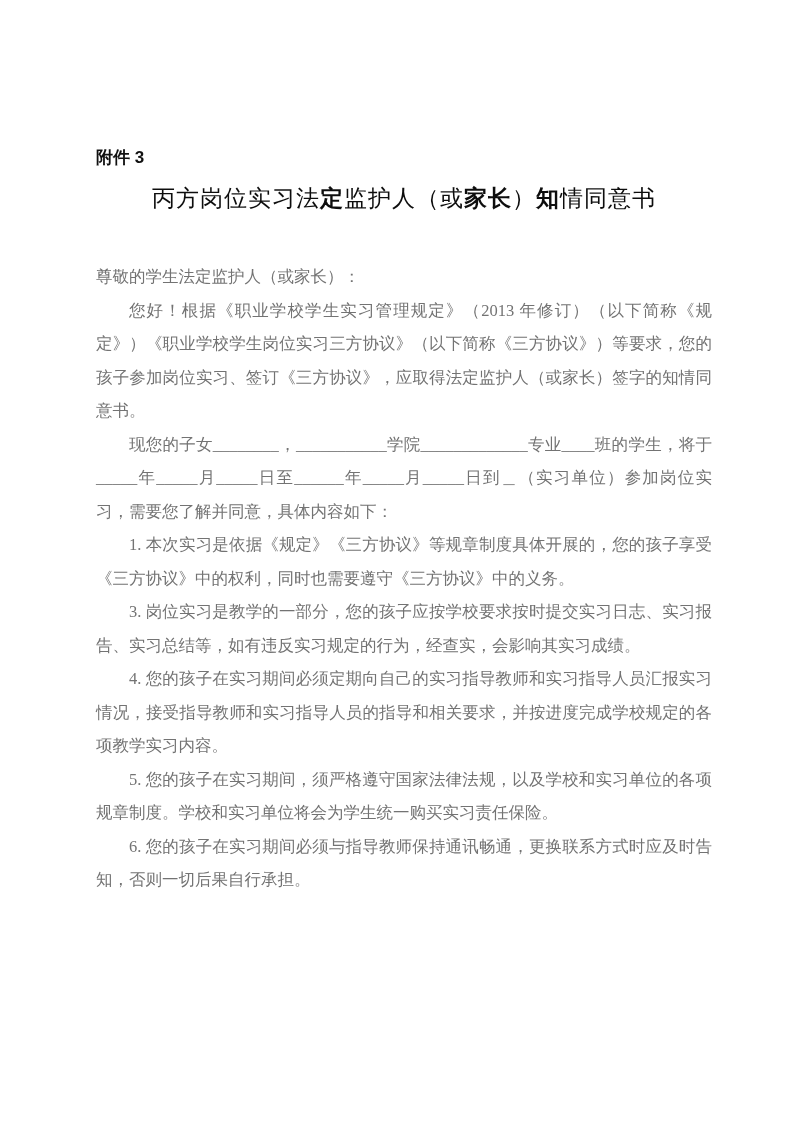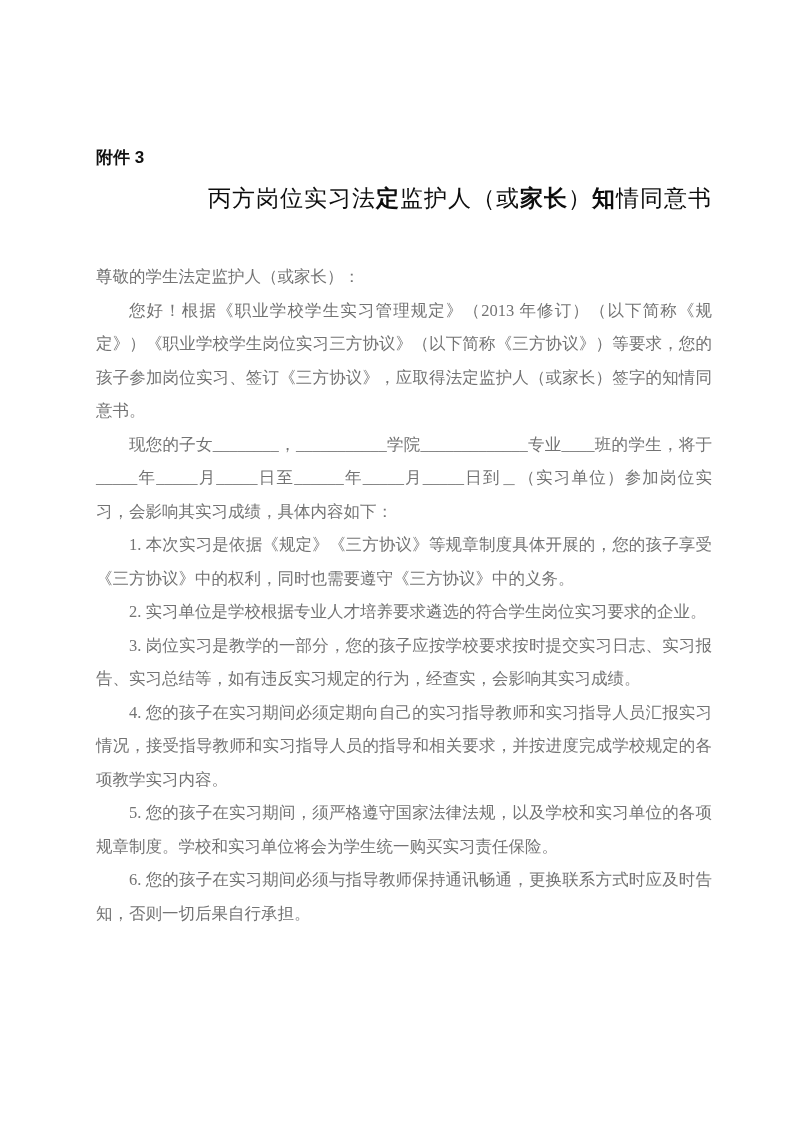--- a/index.html
+++ b/index.html
@@ -24,21 +24,21 @@
     font-weight: 700;
     font-size: 17px;
     line-height: 24px;
     margin: 0 0 14px 0;
     color: #111111;
   }
   .doc-title {
     font-size: 23px;
     font-weight: 400;
     line-height: 30px;
-    text-align: right;
+    text-align: center;
     letter-spacing: 1px;
     margin: 0 0 46px 0;
     color: #0d0d0d;
     white-space: nowrap;
   }
   .doc-title .seg-bold {
     font-weight: 700;
   }
   .para {
     font-size: 16.5px;
@@ -58,25 +58,24 @@
 
 <div class="page">
   <div class="attachment">附件 3</div>
 
   <h1 class="doc-title"><span>丙方岗位实习法</span><span class="seg-bold">定</span><span>监护人（或</span><span class="seg-bold">家长</span><span>）</span><span class="seg-bold">知</span><span>情同意书</span></h1>
 
   <p class="para">尊敬的学生法定监护人（或家长）：</p>
 
   <p class="para indent">您好！根据《职业学校学生实习管理规定》（2013 年修订）（以下简称《规定》）《职业学校学生岗位实习三方协议》（以下简称《三方协议》）等要求，您的孩子参加岗位实习、签订《三方协议》，应取得法定监护人（或家长）签字的知情同意书。</p>
 
-  <p class="para indent">现您的子女________，___________学院_____________专业____班的学生，将于_____年_____月_____日至______年_____月_____日到＿（实习单位）参加岗位实习，会影响其实习成绩，具体内容如下：</p>
+  <p class="para indent">现您的子女________，___________学院_____________专业____班的学生，将于_____年_____月_____日至______年_____月_____日到＿（实习单位）参加岗位实习，需要您了解并同意，具体内容如下：</p>
 
   <p class="para indent">1. 本次实习是依据《规定》《三方协议》等规章制度具体开展的，您的孩子享受《三方协议》中的权利，同时也需要遵守《三方协议》中的义务。</p>
 
-  <p class="para indent">2. 实习单位是学校根据专业人才培养要求遴选的符合学生岗位实习要求的企业。</p>
 
   <p class="para indent">3. 岗位实习是教学的一部分，您的孩子应按学校要求按时提交实习日志、实习报告、实习总结等，如有违反实习规定的行为，经查实，会影响其实习成绩。</p>
 
   <p class="para indent">4. 您的孩子在实习期间必须定期向自己的实习指导教师和实习指导人员汇报实习情况，接受指导教师和实习指导人员的指导和相关要求，并按进度完成学校规定的各项教学实习内容。</p>
 
   <p class="para indent">5. 您的孩子在实习期间，须严格遵守国家法律法规，以及学校和实习单位的各项规章制度。学校和实习单位将会为学生统一购买实习责任保险。</p>
 
   <p class="para indent">6. 您的孩子在实习期间必须与指导教师保持通讯畅通，更换联系方式时应及时告知，否则一切后果自行承担。</p>
 </div>
 

